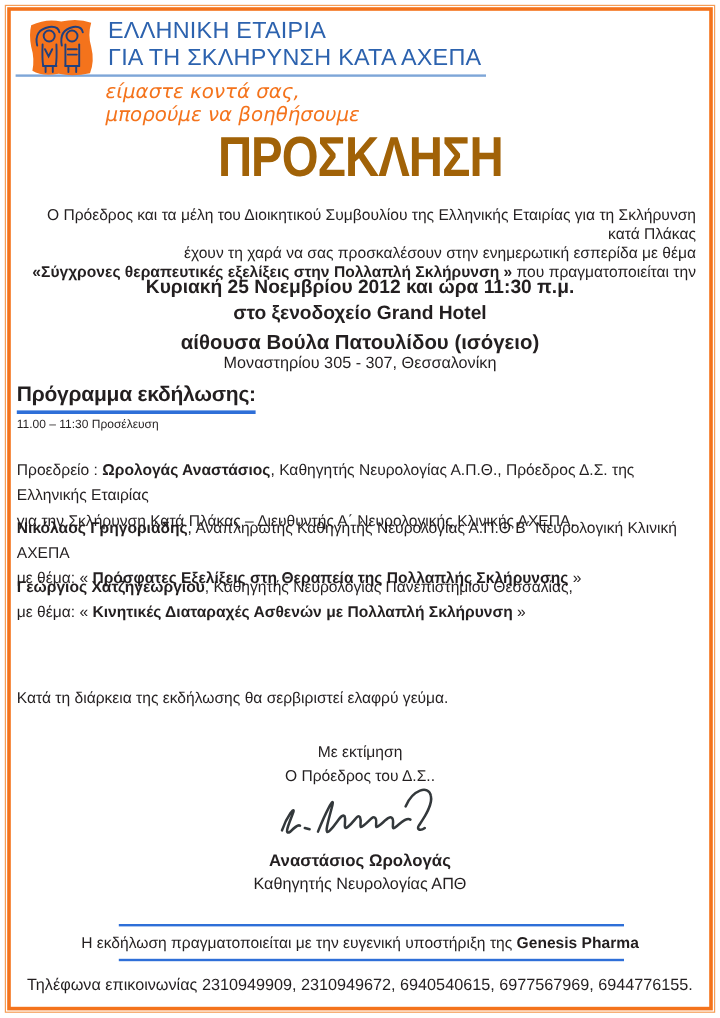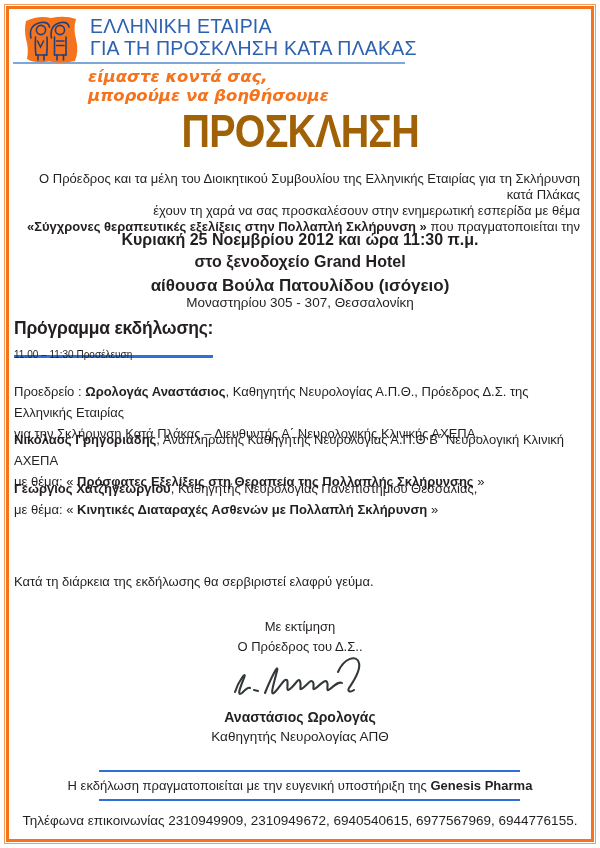--- a/index.html
+++ b/index.html
@@ -8,32 +8,32 @@
   .frame-outer{position:absolute;top:4px;left:4px;right:4px;bottom:4px;
                border:1px solid #f59d56;pointer-events:none;}
   .frame-inner{position:absolute;top:6px;left:6px;right:6px;bottom:6px;
                border:3px solid #f4731c;pointer-events:none;}
   .abs{position:absolute;}
   .ctr{left:0;right:0;text-align:center;}
   .logo{top:13px;left:21px;width:60px;height:51px;z-index:2;}
   .org-name{top:15px;left:90px;font-size:19.5px;line-height:22px;color:#2c62ae;
             letter-spacing:.2px;white-space:nowrap;}
   .header-rule{top:62px;left:13px;width:392px;height:2px;background:#7ea6d8;z-index:1;}
-  .slogan{top:67px;left:88px;font-size:16.5px;line-height:19px;font-weight:bold;
+  .slogan{top:67px;left:88px;font-size:16.5px;line-height:19px;font-weight:normal;
           font-style:italic;color:#f4731c;font-family:"DejaVu Sans",sans-serif;}
   .title{top:104px;font-size:47px;line-height:54px;font-weight:bold;color:#a16207;}
   .title .squeeze{display:inline-block;transform:scaleX(.84);transform-origin:center;
           letter-spacing:-1px;}
   .intro{top:171px;left:20px;right:20px;font-size:13px;line-height:16px;text-align:right;}
   .dtline{top:231px;font-size:16px;font-weight:bold;}
   .venue{top:253px;font-size:16px;font-weight:bold;}
   .hall{top:276px;font-size:17px;font-weight:bold;}
   .address{top:295px;font-size:13.5px;}
   .prog-heading{top:318px;left:14px;font-size:17.5px;font-weight:bold;letter-spacing:-.2px;}
-  .prog-heading span{display:inline-block;border-bottom:3px solid #2e6fd8;padding-bottom:16px;}
+  .prog-heading span{display:inline-block;border-bottom:3px solid #2e6fd8;padding-bottom:3px;}
   .arrival{top:349px;left:14px;font-size:10px;}
   .para{left:14px;right:28px;font-size:13px;line-height:21px;text-align:left;}
   .chair{top:381px;}
   .sp1{top:429px;}
   .sp2{top:478px;}
   .sp3{top:526px;}
   .meal{top:571px;}
   b{font-weight:bold;}
   .closing{top:617px;font-size:13px;line-height:20px;}
   .signature{top:650px;left:225px;width:152px;height:58px;}
@@ -68,21 +68,21 @@
         <path d="M33.5 24 L33.5 42"></path>
         <path d="M45 24 L45 42"></path>
         <path d="M33.5 42 L45 42"></path>
         <path d="M35.5 28 L43 28 M35.5 32.5 L43 32.5"></path>
         <path d="M17 42 L17 47 M23 42 L23 47 M36 42 L36 47 M42.5 42 L42.5 47"></path>
       </g>
     </svg>
   </div>
   <div class="abs org-name">
     <div>ΕΛΛΗΝΙΚΗ ΕΤΑΙΡΙΑ</div>
-    <div>ΓΙΑ ΤΗ ΠΡΟΣΚΛΗΣΗ ΚΑΤΑ ΠΛΑΚΑΣ</div>
+    <div>ΓΙΑ ΤΗ ΣΚΛΗΡΥΝΣΗ ΚΑΤΑ ΑΧΕΠΑ</div>
   </div>
   <div class="abs slogan">
     <div>είμαστε κοντά σας,</div>
     <div>μπορούμε να βοηθήσουμε</div>
   </div>
 
   <div class="abs ctr title">
     <span class="squeeze">ΠΡΟΣΚΛΗΣΗ</span>
   </div>
 

